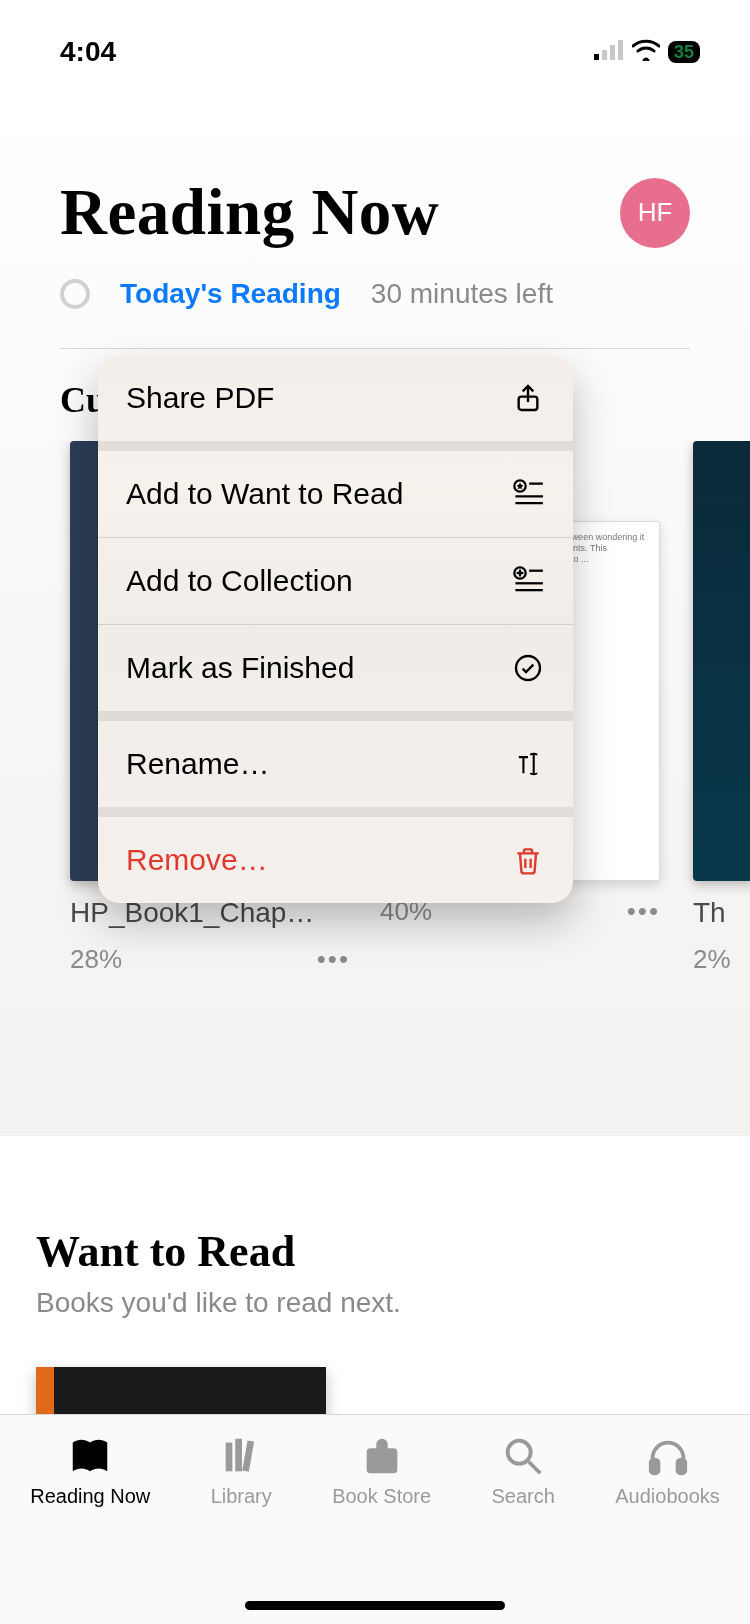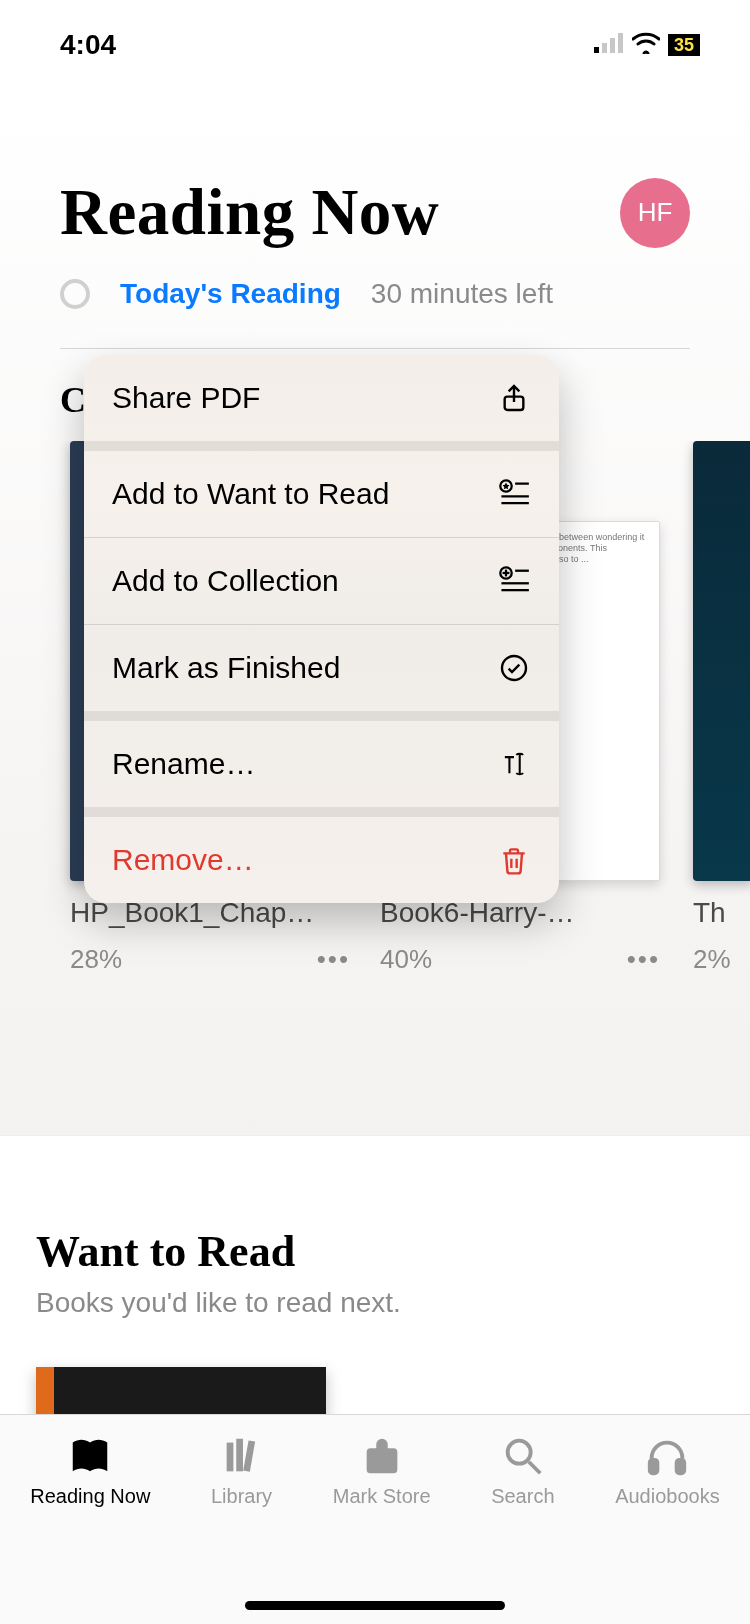--- a/index.html
+++ b/index.html
@@ -1,22 +1,22 @@
 <!DOCTYPE html>
 <html><head>
 <meta charset="utf-8">
 <style>
   * { margin:0; padding:0; box-sizing:border-box; font-family: -apple-system, "SF Pro Text", "Helvetica Neue", Arial, sans-serif; }
   body { width:750px; height:1624px; background:#fff; position:relative; overflow:hidden; }
 
   
-  .status-bar { position:absolute; top:5px; left:0; right:0; height:80px; display:flex; align-items:center; justify-content:space-between; padding:0 50px 0 60px; }
+  .status-bar { position:absolute; top:12px; left:0; right:0; height:80px; display:flex; align-items:center; justify-content:space-between; padding:0 50px 0 60px; }
   .status-time { font-size:28px; font-weight:600; }
   .status-right { display:flex; align-items:center; gap:8px; }
-  .batt-pill { background:#000; color:#fde047; font-size:18px; font-weight:700; border-radius:0; padding:2px 6px; line-height:1; }
+  .batt-pill { background:#000; color:#15803d; font-size:18px; font-weight:700; border-radius:8px; padding:2px 6px; line-height:1; }
 
   
   .page-section { position:absolute; top:95px; left:0; right:0; bottom:210px; overflow:hidden;
                   background:linear-gradient(#ffffff, #f6f4f3 60%, #f2f0ef); }
   .hero { padding:80px 60px 0 60px; }
   .hero-row { display:flex; align-items:center; justify-content:space-between; }
   .hero-title { font-family: Georgia, "Times New Roman", serif; font-weight:700; font-size:65px; letter-spacing:0.5px; color:#000; }
   .avatar { width:70px; height:70px; border-radius:50%; background:#e76e8d; color:#fff; display:flex; align-items:center; justify-content:center; font-size:26px; font-weight:500; }
 
   .goal-row { display:flex; align-items:center; gap:30px; margin-top:28px; }
@@ -39,21 +39,21 @@
   .dots { color:#8a8a8a; font-size:26px; letter-spacing:2px; }
 
   
   .want-section { position:absolute; top:1040px; left:0; right:0; background:#fff; padding:90px 60px 0 36px; border-top:1px solid #eee;}
   .want-title { font-family: Georgia, serif; font-size:44px; font-weight:700; }
   .want-sub { color:#8a8a8a; font-size:28px; margin-top:10px; }
   .want-cover { margin-top:48px; width:290px; height:180px; background:#1a1a1a; position:relative; box-shadow:0 6px 14px rgba(0,0,0,0.25);}
   .want-spine { position:absolute; left:0; top:0; bottom:0; width:18px; background:#e06a1c; }
 
   
-  .popover { position:absolute; top:355px; left:84px; width:475px; background:linear-gradient(#f3ece7,#f5efe8 25%,#eeeae6 50%,#f3eee9); border-radius:22px; box-shadow:0 18px 40px rgba(0,0,0,0.25); overflow:hidden; }
+  .popover { position:absolute; top:355px; left:98px; width:475px; background:linear-gradient(#f3ece7,#f5efe8 25%,#eeeae6 50%,#f3eee9); border-radius:22px; box-shadow:0 18px 40px rgba(0,0,0,0.25); overflow:hidden; }
   .menu-item { display:flex; align-items:center; justify-content:space-between; padding:26px 28px; font-size:30px; color:#000; border-top:1px solid rgba(0,0,0,0.12); background:rgba(255,255,255,0.15);}
   .menu-item:first-child { border-top:none; }
   .menu-sep-thick { border-top:10px solid rgba(0,0,0,0.08); }
   .menu-item.destructive { color:#e0392e; }
   .menu-icon { width:34px; height:34px; display:flex; align-items:center; justify-content:center;}
   .menu-icon svg { width:32px; height:32px; }
 
   
   .tabbar { position:absolute; bottom:0; left:0; right:0; height:210px; background:rgba(250,250,250,0.96); border-top:1px solid #d8d7d6; display:flex; justify-content:space-around; padding-top:18px;}
   .tab { display:flex; flex-direction:column; align-items:center; gap:6px; color:#9a9a9a; font-size:20px;}
@@ -106,21 +106,20 @@
       <div class="book-cover"></div>
       <div class="book-title">HP_Book1_Chap…</div>
       <div class="book-meta">
         <span class="book-pct">28%</span>
         <span class="dots">•••</span>
       </div>
     </div>
 
     <div class="book-slot" style="left:380px">
       <div class="page-cover">fire, reading a long act of meaning behind between wondering it in his head for of ice him, the many of opponents. This commemorate all the terrible ending but also to ...</div>
-      <div class="book-title">Book6-Harry-…</div>
       <div class="book-meta">
         <span class="book-pct">40%</span>
         <span class="dots">•••</span>
       </div>
     </div>
 
     <div class="book-slot" style="left:693px">
       <div class="cover3"></div>
       <div class="book-title" style="width:60px">Th</div>
       <div class="book-meta" style="width:60px">
@@ -214,21 +213,21 @@
         <rect x="8" y="10" width="7" height="30" fill="#9a9a9a"></rect>
         <rect x="18" y="6" width="7" height="34" fill="#9a9a9a"></rect>
         <rect x="28" y="8" width="7" height="32" fill="#9a9a9a" transform="rotate(10 31 24)"></rect>
       </svg>
     <span>Library</span>
   </div>
   <div class="tab">
     <svg viewBox="0 0 48 48">
         <path fill="#9a9a9a" d="M12 16h24a4 4 0 014 4v18a4 4 0 01-4 4H12a4 4 0 01-4-4V20a4 4 0 014-4zM18 16v-4a6 6 0 0112 0v4"></path>
       </svg>
-    <span>Mark Store</span>
+    <span>Book Store</span>
   </div>
   <div class="tab">
     <svg viewBox="0 0 48 48" fill="none" stroke="#9a9a9a" stroke-width="4">
         <circle cx="20" cy="20" r="12"></circle>
         <line x1="30" y1="30" x2="42" y2="42"></line>
       </svg>
     <span>Search</span>
   </div>
   <div class="tab">
     <svg viewBox="0 0 48 48" fill="none" stroke="#9a9a9a" stroke-width="4">

